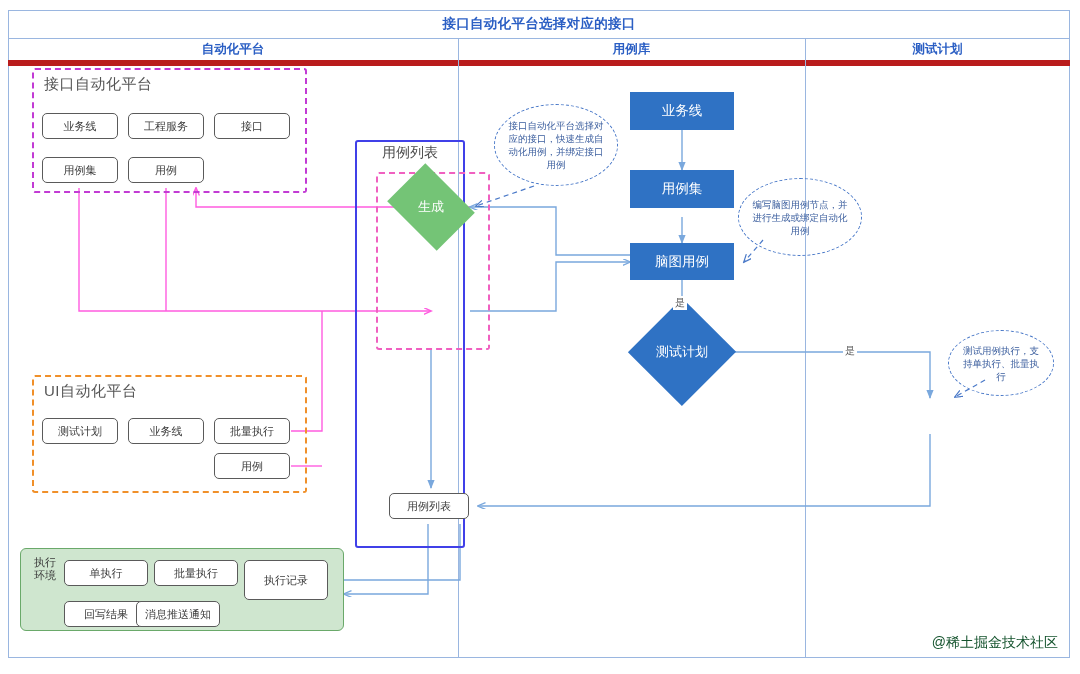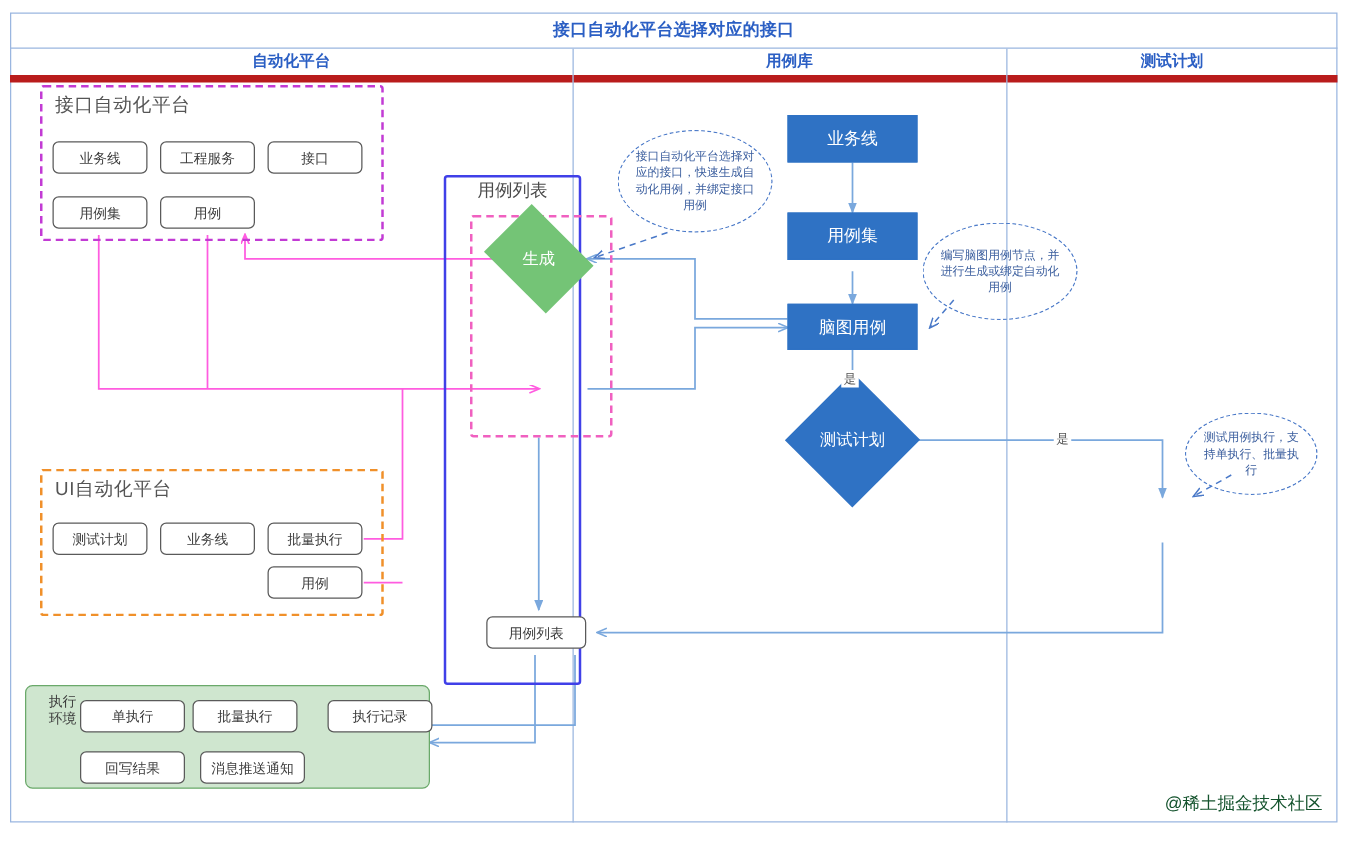--- a/index.html
+++ b/index.html
@@ -51,21 +51,21 @@
   }
   .g-purple{border:2.5px dashed #c23bd4;}
   .g-orange{border:2.5px dashed #f0902a;}
   .g-pink{border:2px dashed #f060c0;}
   .g-blue-solid{border:2px solid #4040e8;background:transparent;}
   .g-green{
     border:1.5px solid #6aa96a;background:#cfe6cf;border-radius:6px;
   }
   .green-label{
     position:absolute;left:8px;top:7px;font-size:11px;color:#3c3c3c;
-    line-height:13px;width:32px;text-align:right;
+    line-height:13px;width:32px;text-align:center;
   }
   .centered-label{
     position:absolute;font-size:14px;color:#4a4a4a;text-align:center;
   }
   
   .diamond{
     position:absolute;display:flex;align-items:center;justify-content:center;
     color:#fff;font-size:13px;
   }
   .diamond .dshape{
@@ -190,23 +190,23 @@
   <div class="node greybox" style="left:214px;top:453px;width:76px;height:26px;">用例</div>
 
   <div class="group g-green" style="left:20px;top:548px;width:324px;height:83px;">
     <div class="green-label">
       <div>执行</div>
       <div>环境</div>
     </div>
   </div>
   <div class="node greybox" style="left:64px;top:560px;width:84px;height:26px;">单执行</div>
   <div class="node greybox" style="left:154px;top:560px;width:84px;height:26px;">批量执行</div>
-  <div class="node greybox" style="left:244px;top:560px;width:84px;height:26px;margin-left:18px;">执行记录</div>
+  <div class="node greybox" style="left:244px;top:560px;width:84px;height:40px;">执行记录</div>
   <div class="node greybox" style="left:64px;top:601px;width:84px;height:26px;">回写结果</div>
-  <div class="node greybox" style="left:160px;top:601px;width:84px;height:26px;">消息推送通知</div>
+  <div class="node greybox" style="left:136px;top:601px;width:84px;height:26px;">消息推送通知</div>
 
   <div class="group g-blue-solid" style="left:355px;top:140px;width:110px;height:408px;"></div>
   <div class="centered-label" style="left:355px;top:144px;width:110px;">用例列表</div>
 
   <div class="group g-pink" style="left:376px;top:172px;width:114px;height:178px;"></div>
 
   <div class="diamond d-green" style="left:396px;top:180px;width:70px;height:54px;">
     <div class="dshape"></div>
     <span>生成</span>
   </div>

